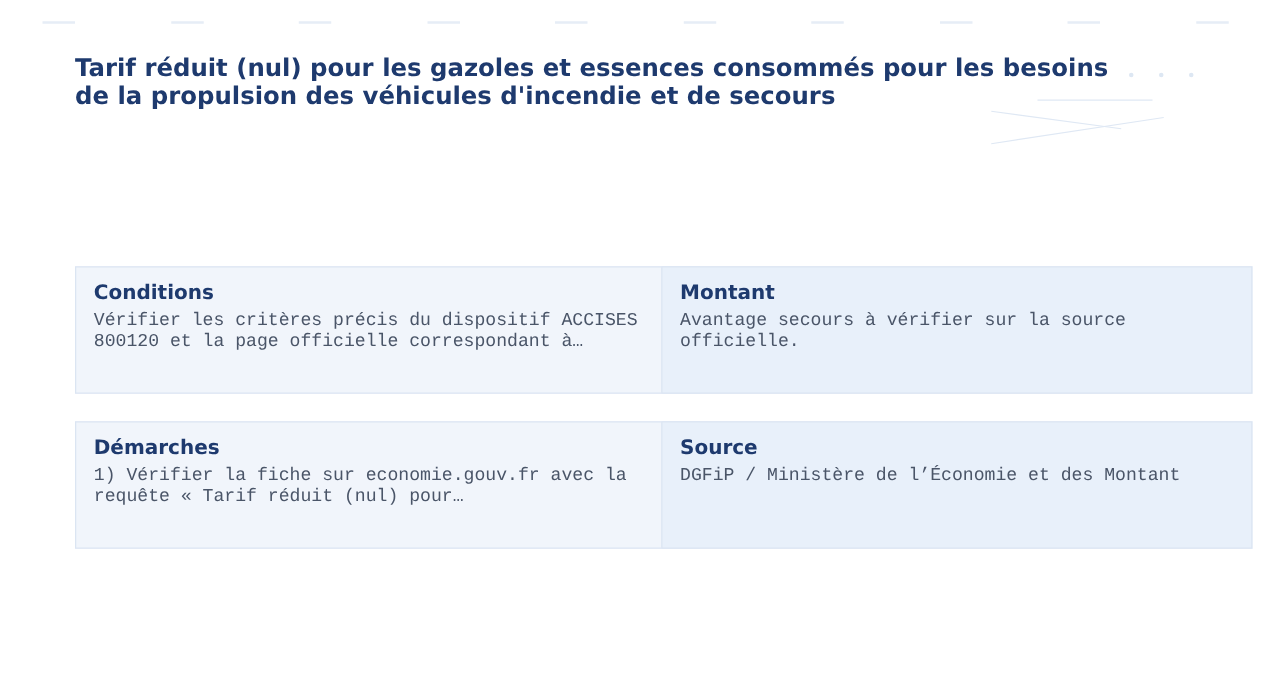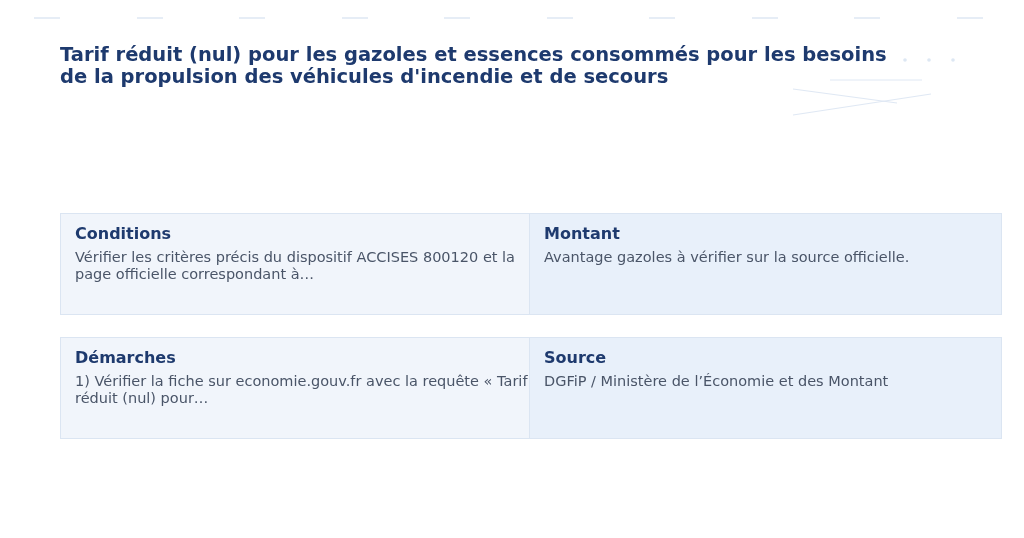--- a/index.html
+++ b/index.html
@@ -54,20 +54,21 @@
       font-weight: bold;
       color: #1e3a6e;
       line-height: 20px;
       margin: 0 0 5px 0;
     }
     .card-body {
       font-size: 14.5px;
       line-height: 17px;
       color: #4a5568;
       margin: 0;
+      font-family: Liberation Mono, monospace;
     }
   </style>
 </head>
 <body>
 
 <div>
   <div class="dash" style="left:34px"></div>
   <div class="dash" style="left:137px"></div>
   <div class="dash" style="left:239px"></div>
   <div class="dash" style="left:342px"></div>
@@ -97,21 +98,21 @@
 
 <h1 class="title">Tarif réduit (nul) pour les gazoles et essences consommés pour les besoins de la propulsion des véhicules d'incendie et de secours</h1>
 
 <div class="card left row1">
   <div class="card-title">Conditions</div>
   <p class="card-body">Vérifier les critères précis du dispositif ACCISES 800120 et la page officielle correspondant à…</p>
 </div>
 
 <div class="card right row1">
   <div class="card-title">Montant</div>
-  <p class="card-body">Avantage gazoles à vérifier sur la source officielle.</p>
+  <p class="card-body">Avantage secours à vérifier sur la source officielle.</p>
 </div>
 
 <div class="card left row2">
   <div class="card-title">Démarches</div>
   <p class="card-body">1) Vérifier la fiche sur economie.gouv.fr avec la requête « Tarif réduit (nul) pour…</p>
 </div>
 
 <div class="card right row2">
   <div class="card-title">Source</div>
   <p class="card-body">DGFiP / Ministère de l’Économie et des Montant</p>

